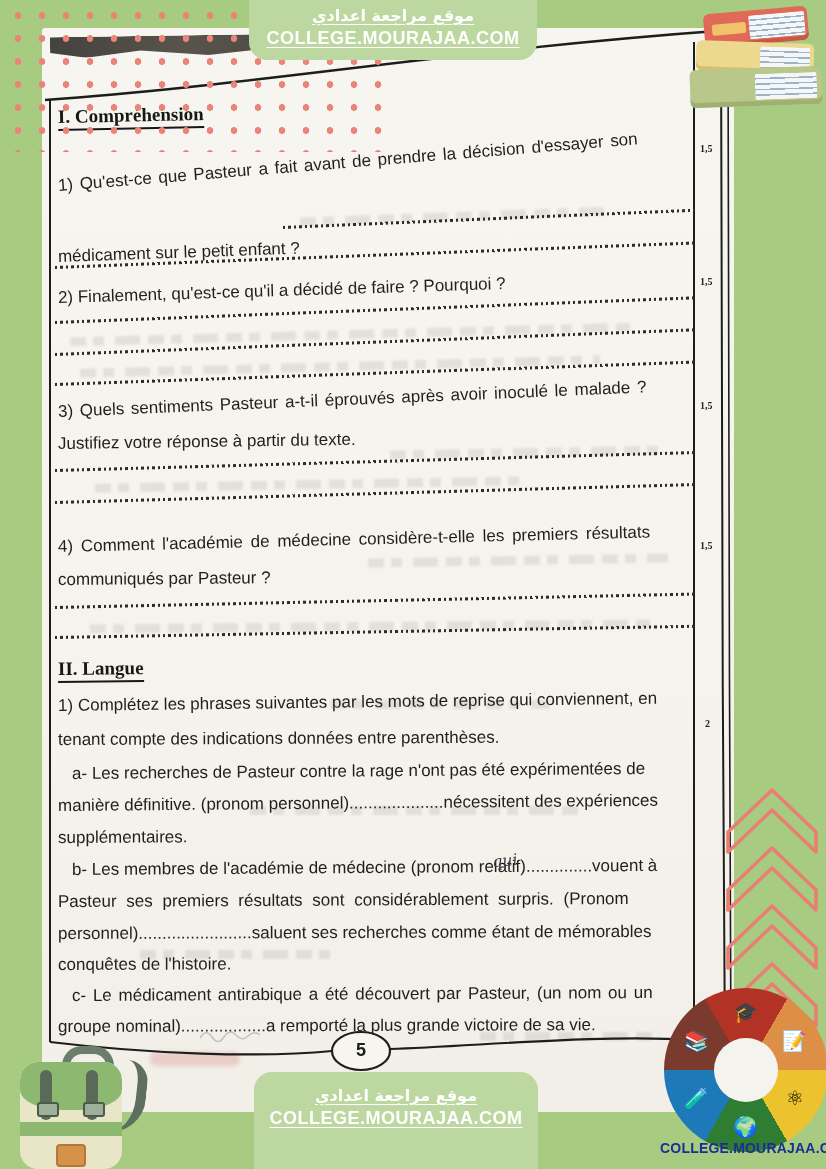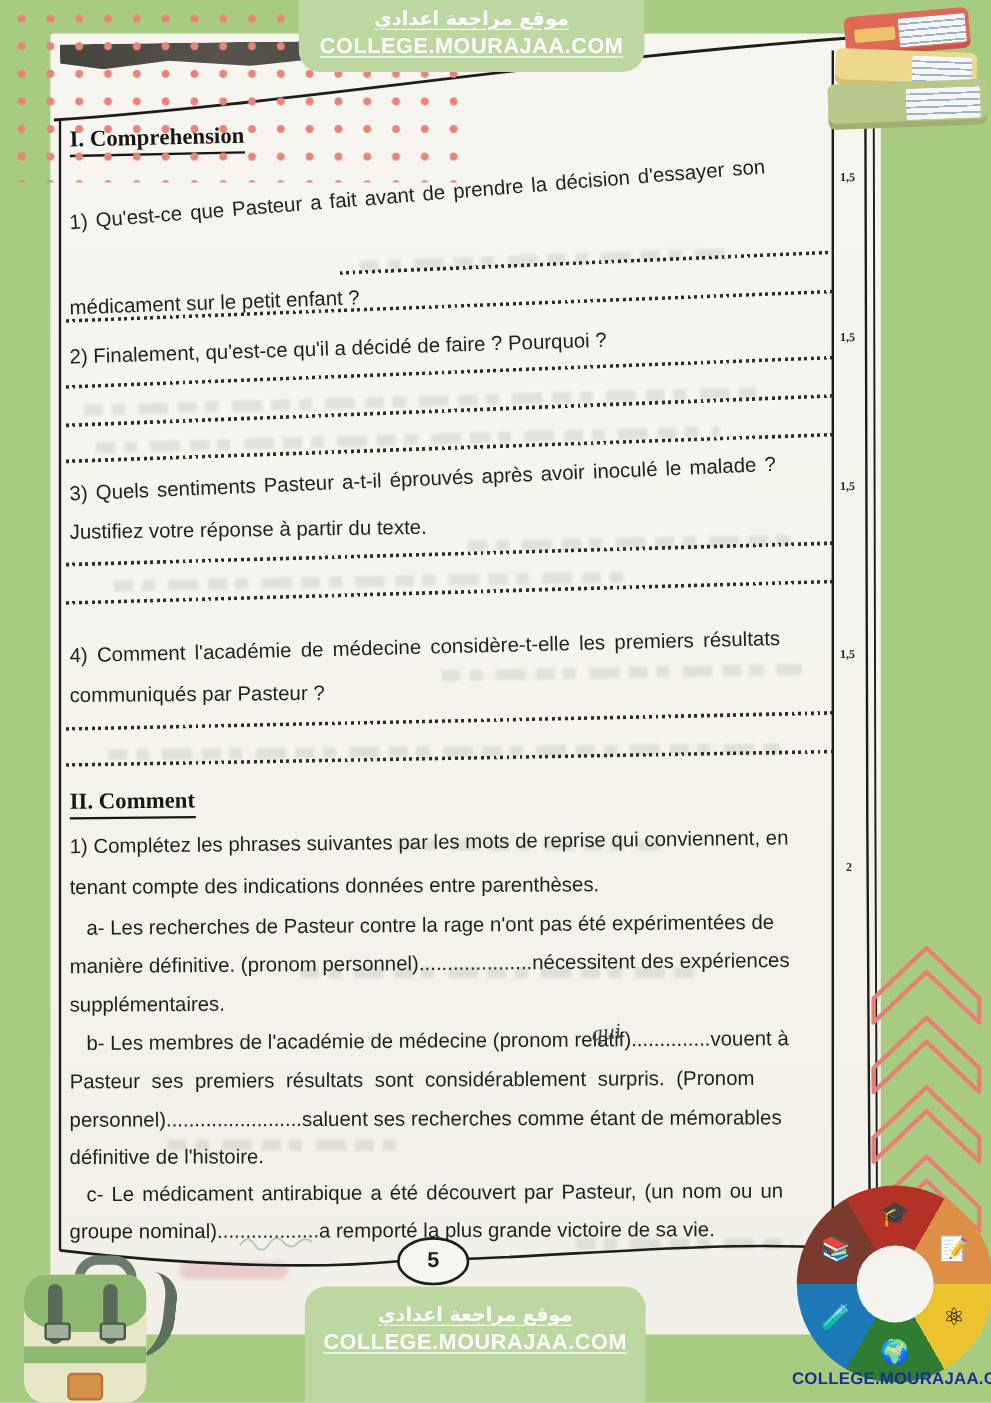--- a/index.html
+++ b/index.html
@@ -132,34 +132,34 @@
   <div class="mark" style="left:700px;top:400px">1,5</div>
   <div class="dot" style="left:55px;top:469px;width:642px;transform:rotate(-1.6deg)"></div>
   <div class="dot" style="left:55px;top:501px;width:642px;transform:rotate(-1.6deg)"></div>
 
   <div class="tl" style="left:58px;top:537px;transform:rotate(-1.4deg);word-spacing:3px">4) Comment l'académie de médecine considère-t-elle les premiers résultats</div>
   <div class="tl" style="left:58px;top:570px;transform:rotate(-.5deg)">communiqués par Pasteur ?</div>
   <div class="mark" style="left:700px;top:540px">1,5</div>
   <div class="dot" style="left:55px;top:606px;width:642px;transform:rotate(-1.2deg)"></div>
   <div class="dot" style="left:55px;top:636px;width:642px;transform:rotate(-1deg)"></div>
 
-  <div class="hd" style="left:58px;top:658px;transform:rotate(-.6deg)">II. Comment</div>
+  <div class="hd" style="left:58px;top:658px;transform:rotate(-.6deg)">II. Langue</div>
   <div class="tl" style="left:58px;top:696px;transform:rotate(-.7deg)">1) Complétez les phrases suivantes par les mots de reprise qui conviennent, en</div>
   <div class="tl" style="left:58px;top:730px;transform:rotate(-.3deg)">tenant compte des indications données entre parenthèses.</div>
   <div class="mark" style="left:705px;top:718px">2</div>
 
   <div class="tl" style="left:72px;top:764px;transform:rotate(-.5deg)">a- Les recherches de Pasteur contre la rage n'ont pas été expérimentées de</div>
   <div class="tl" style="left:58px;top:796px;transform:rotate(-.5deg)">manière définitive. (pronom personnel)....................nécessitent des expériences</div>
   <div class="tl" style="left:58px;top:828px;transform:rotate(-.3deg)">supplémentaires.</div>
 
   <div class="tl" style="left:72px;top:860px;transform:rotate(-.4deg)">b- Les membres de l'académie de médecine (pronom relatif)..............vouent à</div>
   <div class="hand" style="left:492px;top:851px">qui</div>
   <div class="tl" style="left:58px;top:892px;transform:rotate(-.3deg);word-spacing:5px">Pasteur ses premiers résultats sont considérablement surpris. (Pronom</div>
   <div class="tl" style="left:58px;top:924px;transform:rotate(-.2deg)">personnel)........................saluent ses recherches  comme étant de mémorables</div>
-  <div class="tl" style="left:58px;top:955px;transform:rotate(-.2deg)">définitive de l'histoire.</div>
+  <div class="tl" style="left:58px;top:955px;transform:rotate(-.2deg)">conquêtes de l'histoire.</div>
 
   <div class="tl" style="left:72px;top:986px;transform:rotate(-.3deg);word-spacing:2px">c- Le médicament antirabique a été découvert par Pasteur, (un nom ou un</div>
   <div class="tl" style="left:58px;top:1017px;transform:rotate(-.2deg)">groupe nominal)..................a remporté la plus grande victoire de sa vie.</div>
 
   <svg class="pencil" style="left:198px;top:1026px" width="70" height="18">
     <path d="M2,12 q6,-10 12,-1 t12,0 t12,-2 t12,1 t12,-1" fill="none" stroke="#9aa0a8" stroke-width="1.6"></path>
   </svg>
 
   <div class="pnum" style="left:346px;top:1040px">5</div>
 

